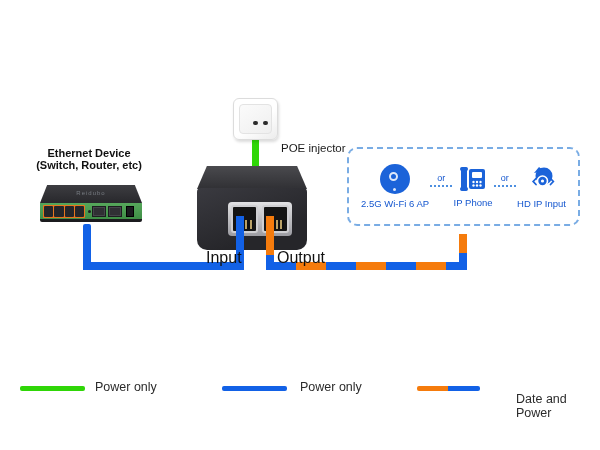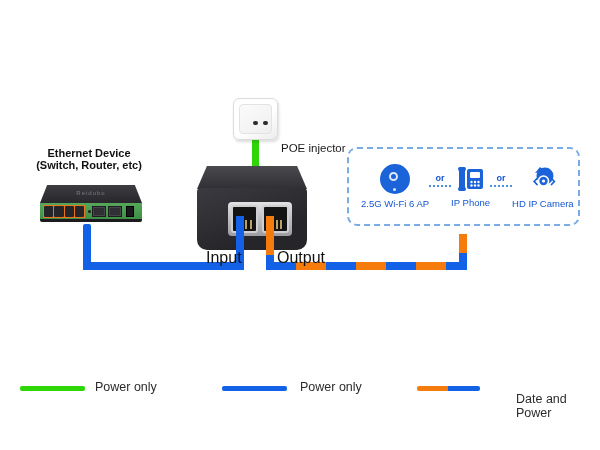--- a/index.html
+++ b/index.html
@@ -84,21 +84,21 @@
   .input-label{left:206px;top:249px;}
   .output-label{left:277px;top:249px;}
 
   
   .device-box{left:347px;top:147px;width:233px;height:79px;border:2px dashed var(--dash-border);
     border-radius:10px;display:flex;align-items:center;justify-content:space-between;
     padding:0 12px;z-index:4;background:#fff;}
   .dev-group{display:flex;flex-direction:column;align-items:center;gap:4px;}
   .dev-label{font-size:9.5px;font-weight:normal;color:var(--label-blue);white-space:nowrap;}
   .or-sep{display:flex;flex-direction:column;align-items:center;margin-bottom:14px;}
-  .or-text{font-size:9px;font-weight:bold;color:var(--label-blue);line-height:10px;}
+  .or-text{font-size:9px;font-weight:normal;color:var(--label-blue);line-height:10px;}
   .or-dots{width:22px;border-top:2px dotted #4d8fe0;margin-top:2px;}
 
   .ap-icon{width:30px;height:30px;border-radius:50%;background:var(--icon-blue);position:relative;}
   .ap-ring{position:absolute;left:9px;top:8px;width:9px;height:9px;border-radius:50%;
     border:2px solid rgba(255,255,255,.85);}
   .ap-dot{position:absolute;left:13px;bottom:3px;width:3px;height:3px;border-radius:50%;
     background:rgba(255,255,255,.85);}
   .icon-svg{display:block;}
 
   
@@ -200,21 +200,21 @@
 
     <div class="dev-group">
       <svg class="icon-svg" width="30" height="30" viewBox="0 0 30 30">
         <path d="M7 9 L12 3 L17 7 Z" fill="#1b63d9"></path>
         <circle cx="17" cy="12" r="8.5" fill="#1b63d9"></circle>
         <circle cx="15.5" cy="17" r="5" fill="#1b63d9" stroke="#ffffff" stroke-width="1.6"></circle>
         <circle cx="15.5" cy="17" r="1.6" fill="#ffffff"></circle>
         <polyline points="9,14.5 6.2,17.5 9,20.5" fill="none" stroke="#1b63d9" stroke-width="1.8" stroke-linecap="round"></polyline>
         <polyline points="23.5,14.5 26.3,17.5 23.5,20.5" fill="none" stroke="#1b63d9" stroke-width="1.8" stroke-linecap="round"></polyline>
       </svg>
-      <div class="dev-label">HD IP Camera</div>
+      <div class="dev-label">HD IP Input</div>
     </div>
   </div>
 
   <div class="abs legend-line lg-green"></div>
   <div class="abs legend-text lt-1">Power only</div>
 
   <div class="abs legend-line lg-blue"></div>
   <div class="abs legend-text lt-2">Power only</div>
 
   <div class="abs legend-line lg-mix"></div>

